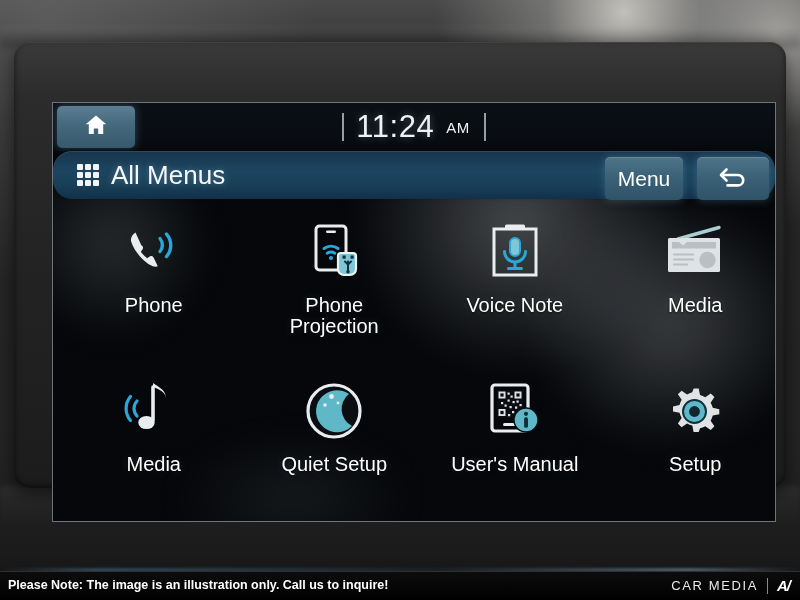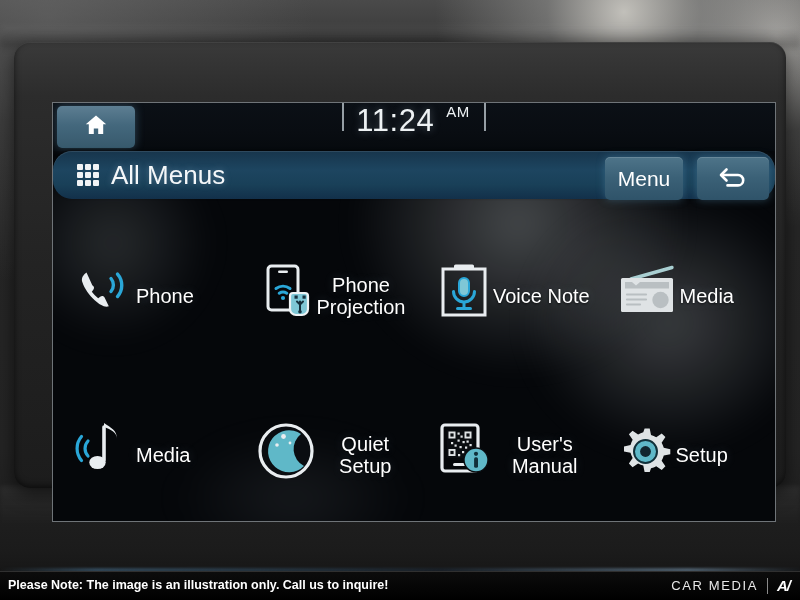--- a/index.html
+++ b/index.html
@@ -67,21 +67,21 @@
     background:linear-gradient(180deg,#0b1016 0%,#090d12 60%,#060a0e 100%);
   }
   #home-btn{
     position:absolute;left:4px;top:3px;width:78px;height:42px;border-radius:5px;
     background:linear-gradient(180deg,#5d7e92 0%,#44687d 45%,#37596c 100%);
     box-shadow:0 0 10px rgba(90,140,170,.45);
     display:flex;align-items:center;justify-content:center;
   }
   #clock{
     position:absolute;left:0;right:0;top:0;height:48px;
-    display:flex;justify-content:center;gap:0;
+    display:flex;align-items:center;justify-content:center;gap:0;
     color:#eef2f4;
   }
   .clock-bar{width:2px;height:28px;background:#b9c3c9;opacity:.8;}
   #clock-time{font-size:31px;letter-spacing:.5px;margin:0 12px 0 12px;font-weight:400;
     text-shadow:0 0 8px rgba(190,210,225,.35);}
   #clock-ampm{font-size:15px;margin-right:14px;letter-spacing:.5px;}
 
   
   #titlebar{
     position:absolute;left:0;top:48px;width:100%;height:48px;
@@ -101,21 +101,21 @@
     display:flex;align-items:center;justify-content:center;color:#fff;
   }
   #menu-btn{right:92px;width:78px;font-size:21px;}
   #back-btn{right:6px;width:72px;}
 
   
   #appgrid{
     position:absolute;left:0;top:102px;width:100%;height:318px;
     display:grid;grid-template-columns:repeat(4,1fr);grid-template-rows:repeat(2,1fr);
   }
-  .app{display:flex;flex-direction:row;align-items:center;justify-content:flex-start;
+  .app{display:flex;flex-direction:column;align-items:center;justify-content:flex-start;
     padding-top:14px;padding-left:21px;}
   .app .ico{height:66px;display:flex;align-items:center;justify-content:center;}
   .app .lbl{margin-top:10px;color:#fff;font-size:20px;line-height:1.06;text-align:center;
     text-shadow:0 1px 3px rgba(0,0,0,.85),0 0 10px rgba(170,200,225,.22);}
 
   
   #footer{
     position:absolute;left:0;bottom:0;width:100%;height:28px;
     background:linear-gradient(180deg,#0c0c0c 0%,#000 100%);
     border-top:1px solid #303030;

